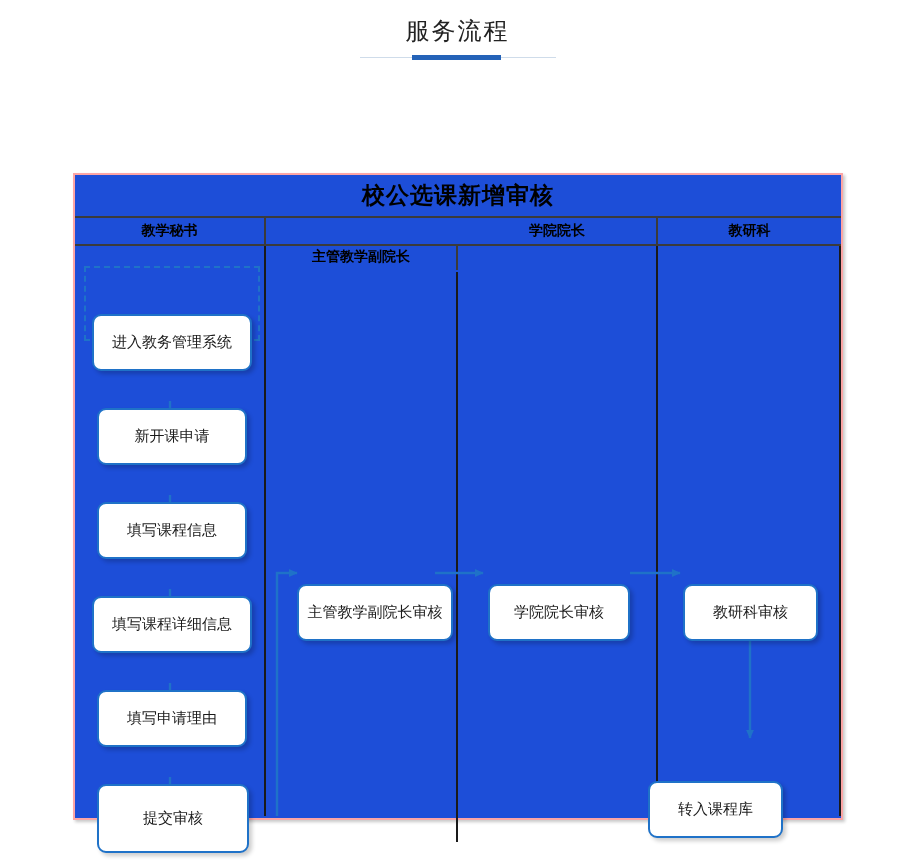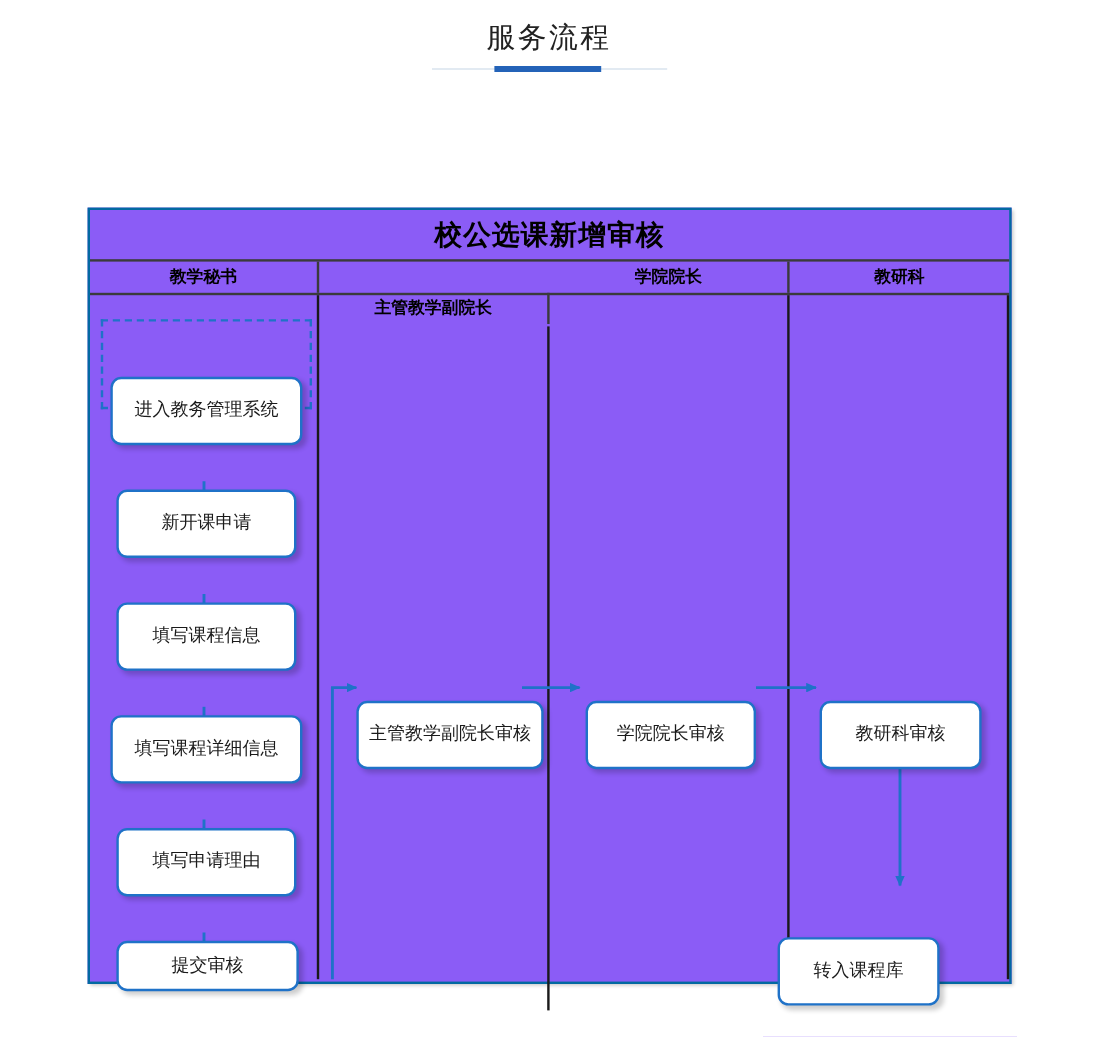--- a/index.html
+++ b/index.html
@@ -25,25 +25,24 @@
   }
   #title-rule-accent{
     position:absolute;left:412px;top:55px;width:89px;height:5px;
     background:#2463b8;
   }
 
   
   #flow-table{
     position:absolute;left:73px;top:173px;
     width:770px;height:647px;
-    border:2px solid #0369a1;
-    background:#8b5cf6;
+    border:2px solid #fca5a5;
+    background:#1d4ed8;
     box-sizing:border-box;
     box-shadow:2px 2px 3px rgba(0,0,0,.22);
-    font-family:Liberation Mono, monospace;
   }
   #flow-title-row{
     height:43px;border-bottom:2px solid #3b3b3b;
     display:flex;align-items:center;justify-content:center;
     box-sizing:border-box;
   }
   #flow-title{
     font-size:23px;font-weight:bold;color:#000;letter-spacing:1px;
   }
   #lane-header-row{
@@ -171,21 +170,21 @@
       </div>
 
       <div class="node" style="left:17px;top:310px;width:160px;height:57px;">
         <span>填写课程详细信息</span>
       </div>
 
       <div class="node" style="left:22px;top:404px;width:150px;height:57px;">
         <span>填写申请理由</span>
       </div>
 
-      <div class="node" style="left:22px;top:498px;width:152px;height:42px;">
+      <div class="node" style="left:22px;top:498px;width:152px;height:69px;">
         <span>提交审核</span>
       </div>
 
       <div class="node" style="left:222px;top:298px;width:156px;height:57px;padding:0 4px;">
         <span>主管教学副院长审核</span>
       </div>
 
       <div class="node" style="left:413px;top:298px;width:142px;height:57px;">
         <span>学院院长审核</span>
       </div>

